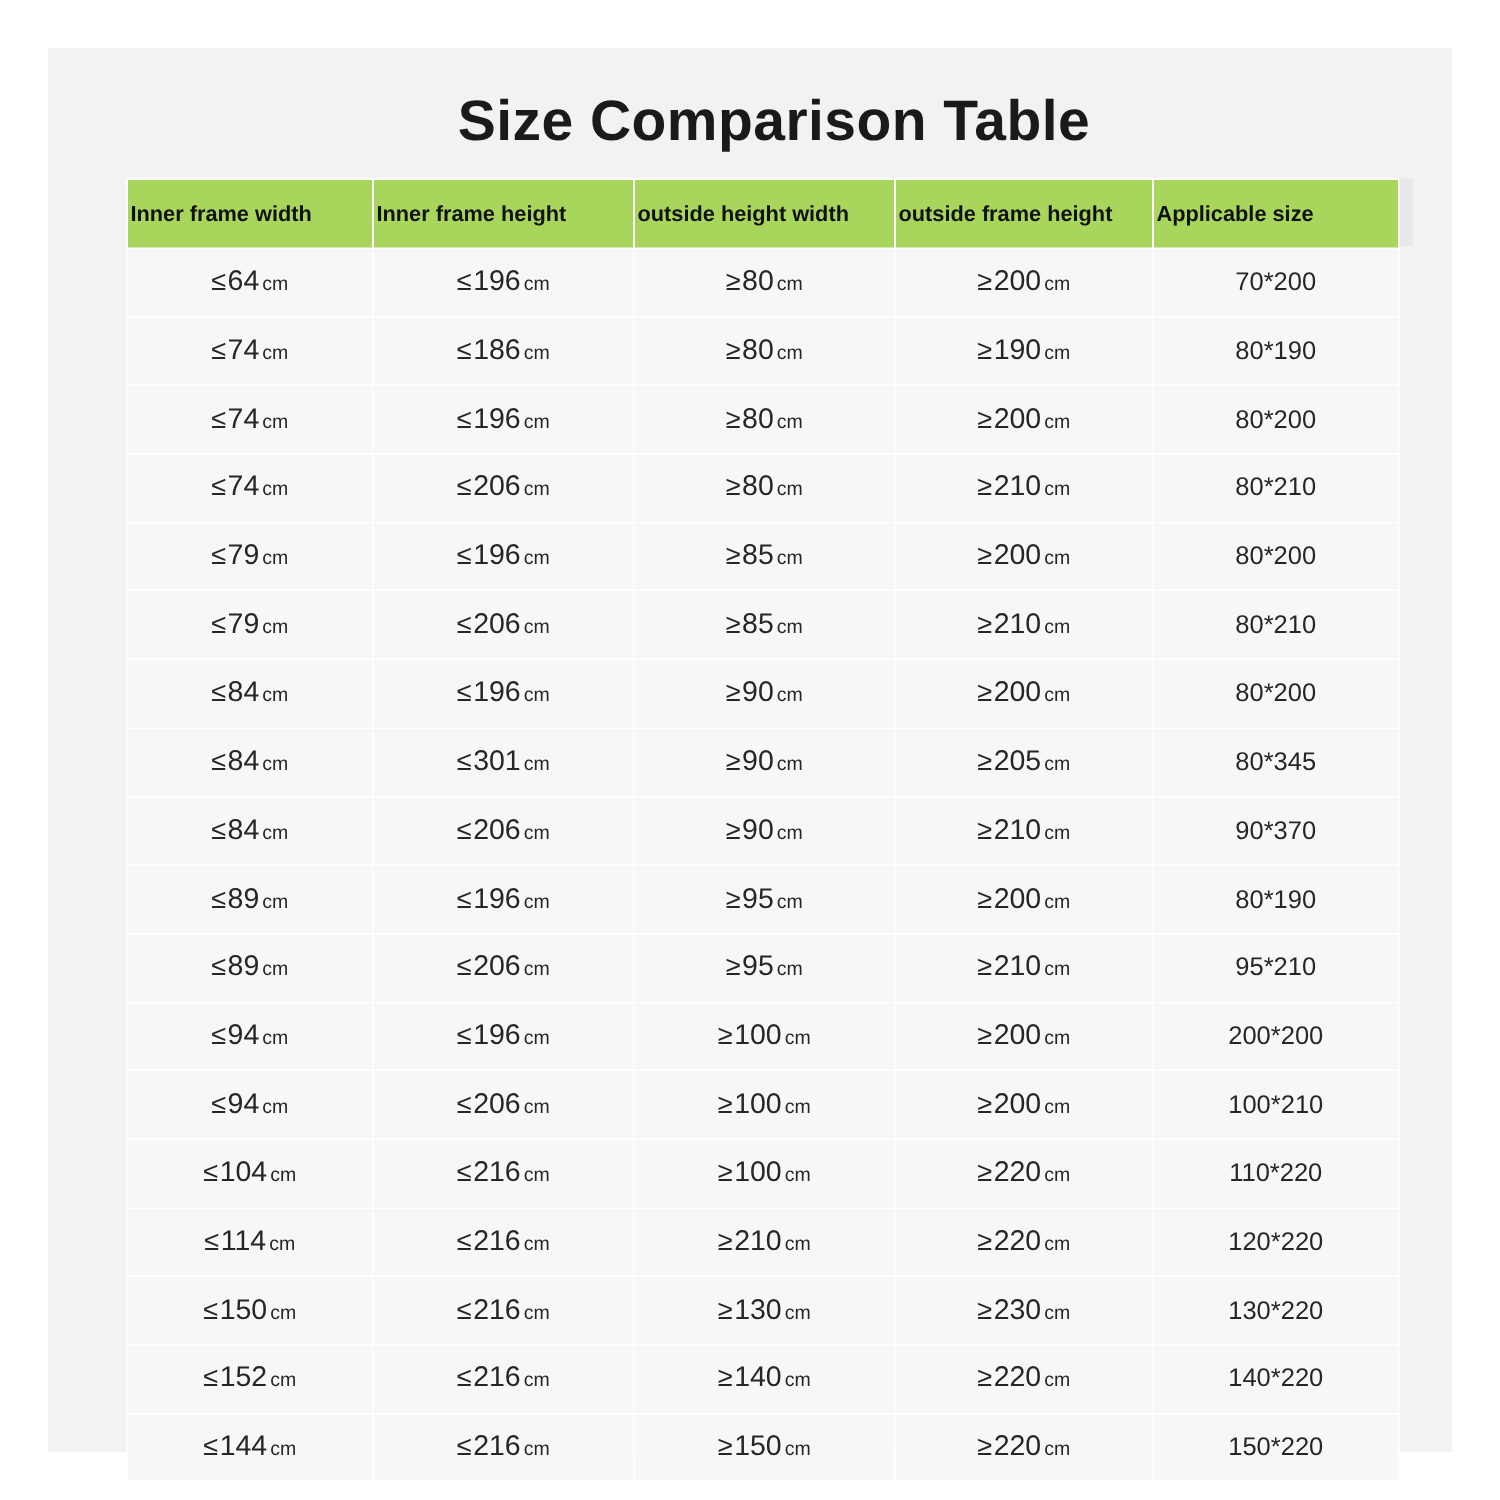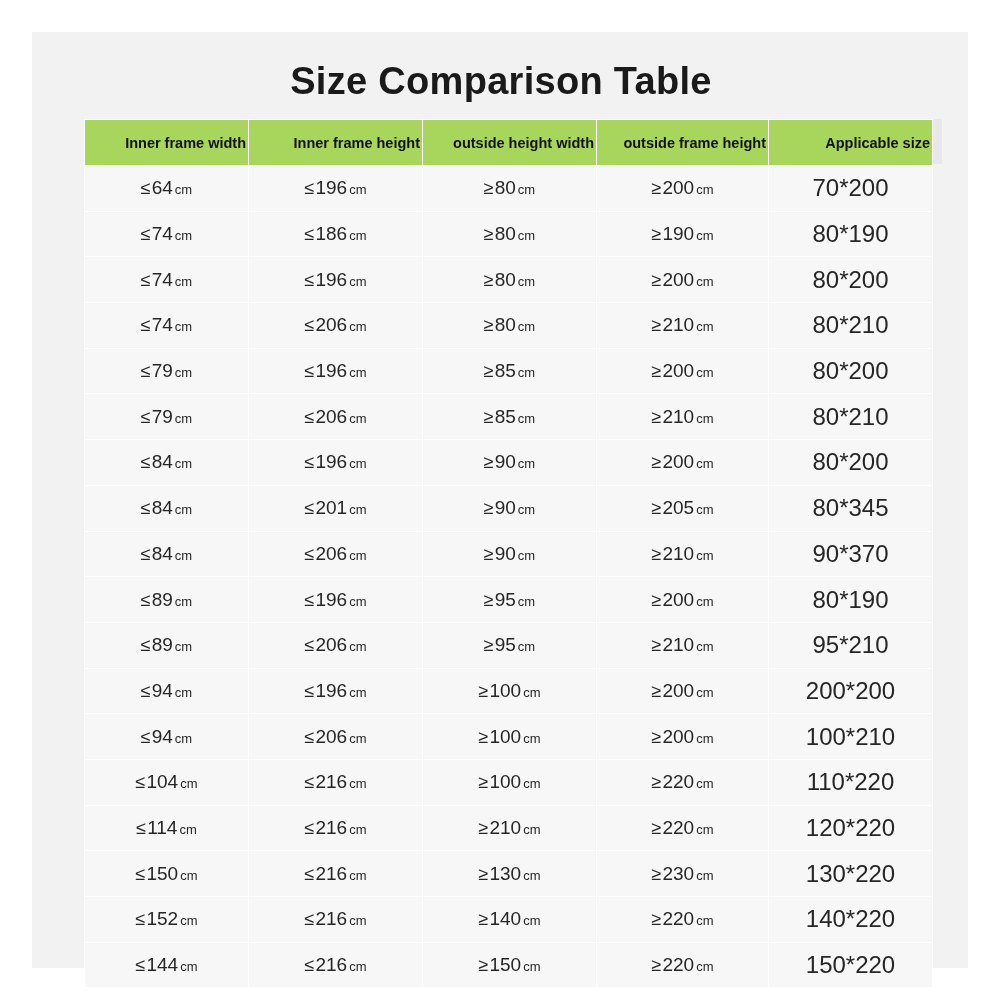--- a/index.html
+++ b/index.html
@@ -24,21 +24,21 @@
     position: absolute;
     left: 32px;
     top: 32px;
     width: 936px;
     height: 936px;
     background: #f2f2f2;
     box-sizing: border-box;
   }
   .title {
     position: absolute;
-    left: 1px;
+    left: 16px;
     top: 28px;
     width: 936px;
     text-align: center;
     font-size: 38px;
     font-weight: bold;
     color: #1a1a1a;
     letter-spacing: 0.3px;
   }
   .table-wrap {
     position: absolute;
@@ -57,21 +57,21 @@
   table.size-table col.c3 { width: 172px; }
   table.size-table col.c4 { width: 164px; }
 
   table.size-table thead th {
     background: #a8d65c;
     color: #111111;
     font-size: 14.5px;
     font-weight: bold;
     height: 45px;
     border: 1px solid #ffffff;
-    text-align: right;
+    text-align: left;
     vertical-align: middle;
     padding: 0 2px;
     white-space: nowrap;
     overflow: hidden;
   }
   table.size-table tbody td {
     background: #f7f7f7;
     border: 1px solid #ffffff;
     height: 42.7px;
     text-align: center;
@@ -89,21 +89,21 @@
   }
   .cell .unit {
     font-size: 13px;
     margin-left: 2px;
   }
   .cell .cmp {
     font-size: 18px;
     margin-right: 1px;
   }
   .applicable {
-    font-size: 24px;
+    font-size: 17px;
     color: #262626;
   }
   
   .hdr-edge {
     position: absolute;
     left: 900px;
     top: 87px;
     width: 10px;
     height: 45px;
     background: #e8e8e8;
@@ -182,21 +182,21 @@
             </tr>
             <tr>
               <td><span class="cell"><span class="cmp">≤</span><span class="num">84</span><span class="unit">cm</span></span></td>
               <td><span class="cell"><span class="cmp">≤</span><span class="num">196</span><span class="unit">cm</span></span></td>
               <td><span class="cell"><span class="cmp">≥</span><span class="num">90</span><span class="unit">cm</span></span></td>
               <td><span class="cell"><span class="cmp">≥</span><span class="num">200</span><span class="unit">cm</span></span></td>
               <td><span class="applicable">80*200</span></td>
             </tr>
             <tr>
               <td><span class="cell"><span class="cmp">≤</span><span class="num">84</span><span class="unit">cm</span></span></td>
-              <td><span class="cell"><span class="cmp">≤</span><span class="num">201</span><span class="unit">cm</span></span></td>
+              <td><span class="cell"><span class="cmp">≤</span><span class="num">301</span><span class="unit">cm</span></span></td>
               <td><span class="cell"><span class="cmp">≥</span><span class="num">90</span><span class="unit">cm</span></span></td>
               <td><span class="cell"><span class="cmp">≥</span><span class="num">205</span><span class="unit">cm</span></span></td>
               <td><span class="applicable">80*345</span></td>
             </tr>
             <tr>
               <td><span class="cell"><span class="cmp">≤</span><span class="num">84</span><span class="unit">cm</span></span></td>
               <td><span class="cell"><span class="cmp">≤</span><span class="num">206</span><span class="unit">cm</span></span></td>
               <td><span class="cell"><span class="cmp">≥</span><span class="num">90</span><span class="unit">cm</span></span></td>
               <td><span class="cell"><span class="cmp">≥</span><span class="num">210</span><span class="unit">cm</span></span></td>
               <td><span class="applicable">90*370</span></td>

